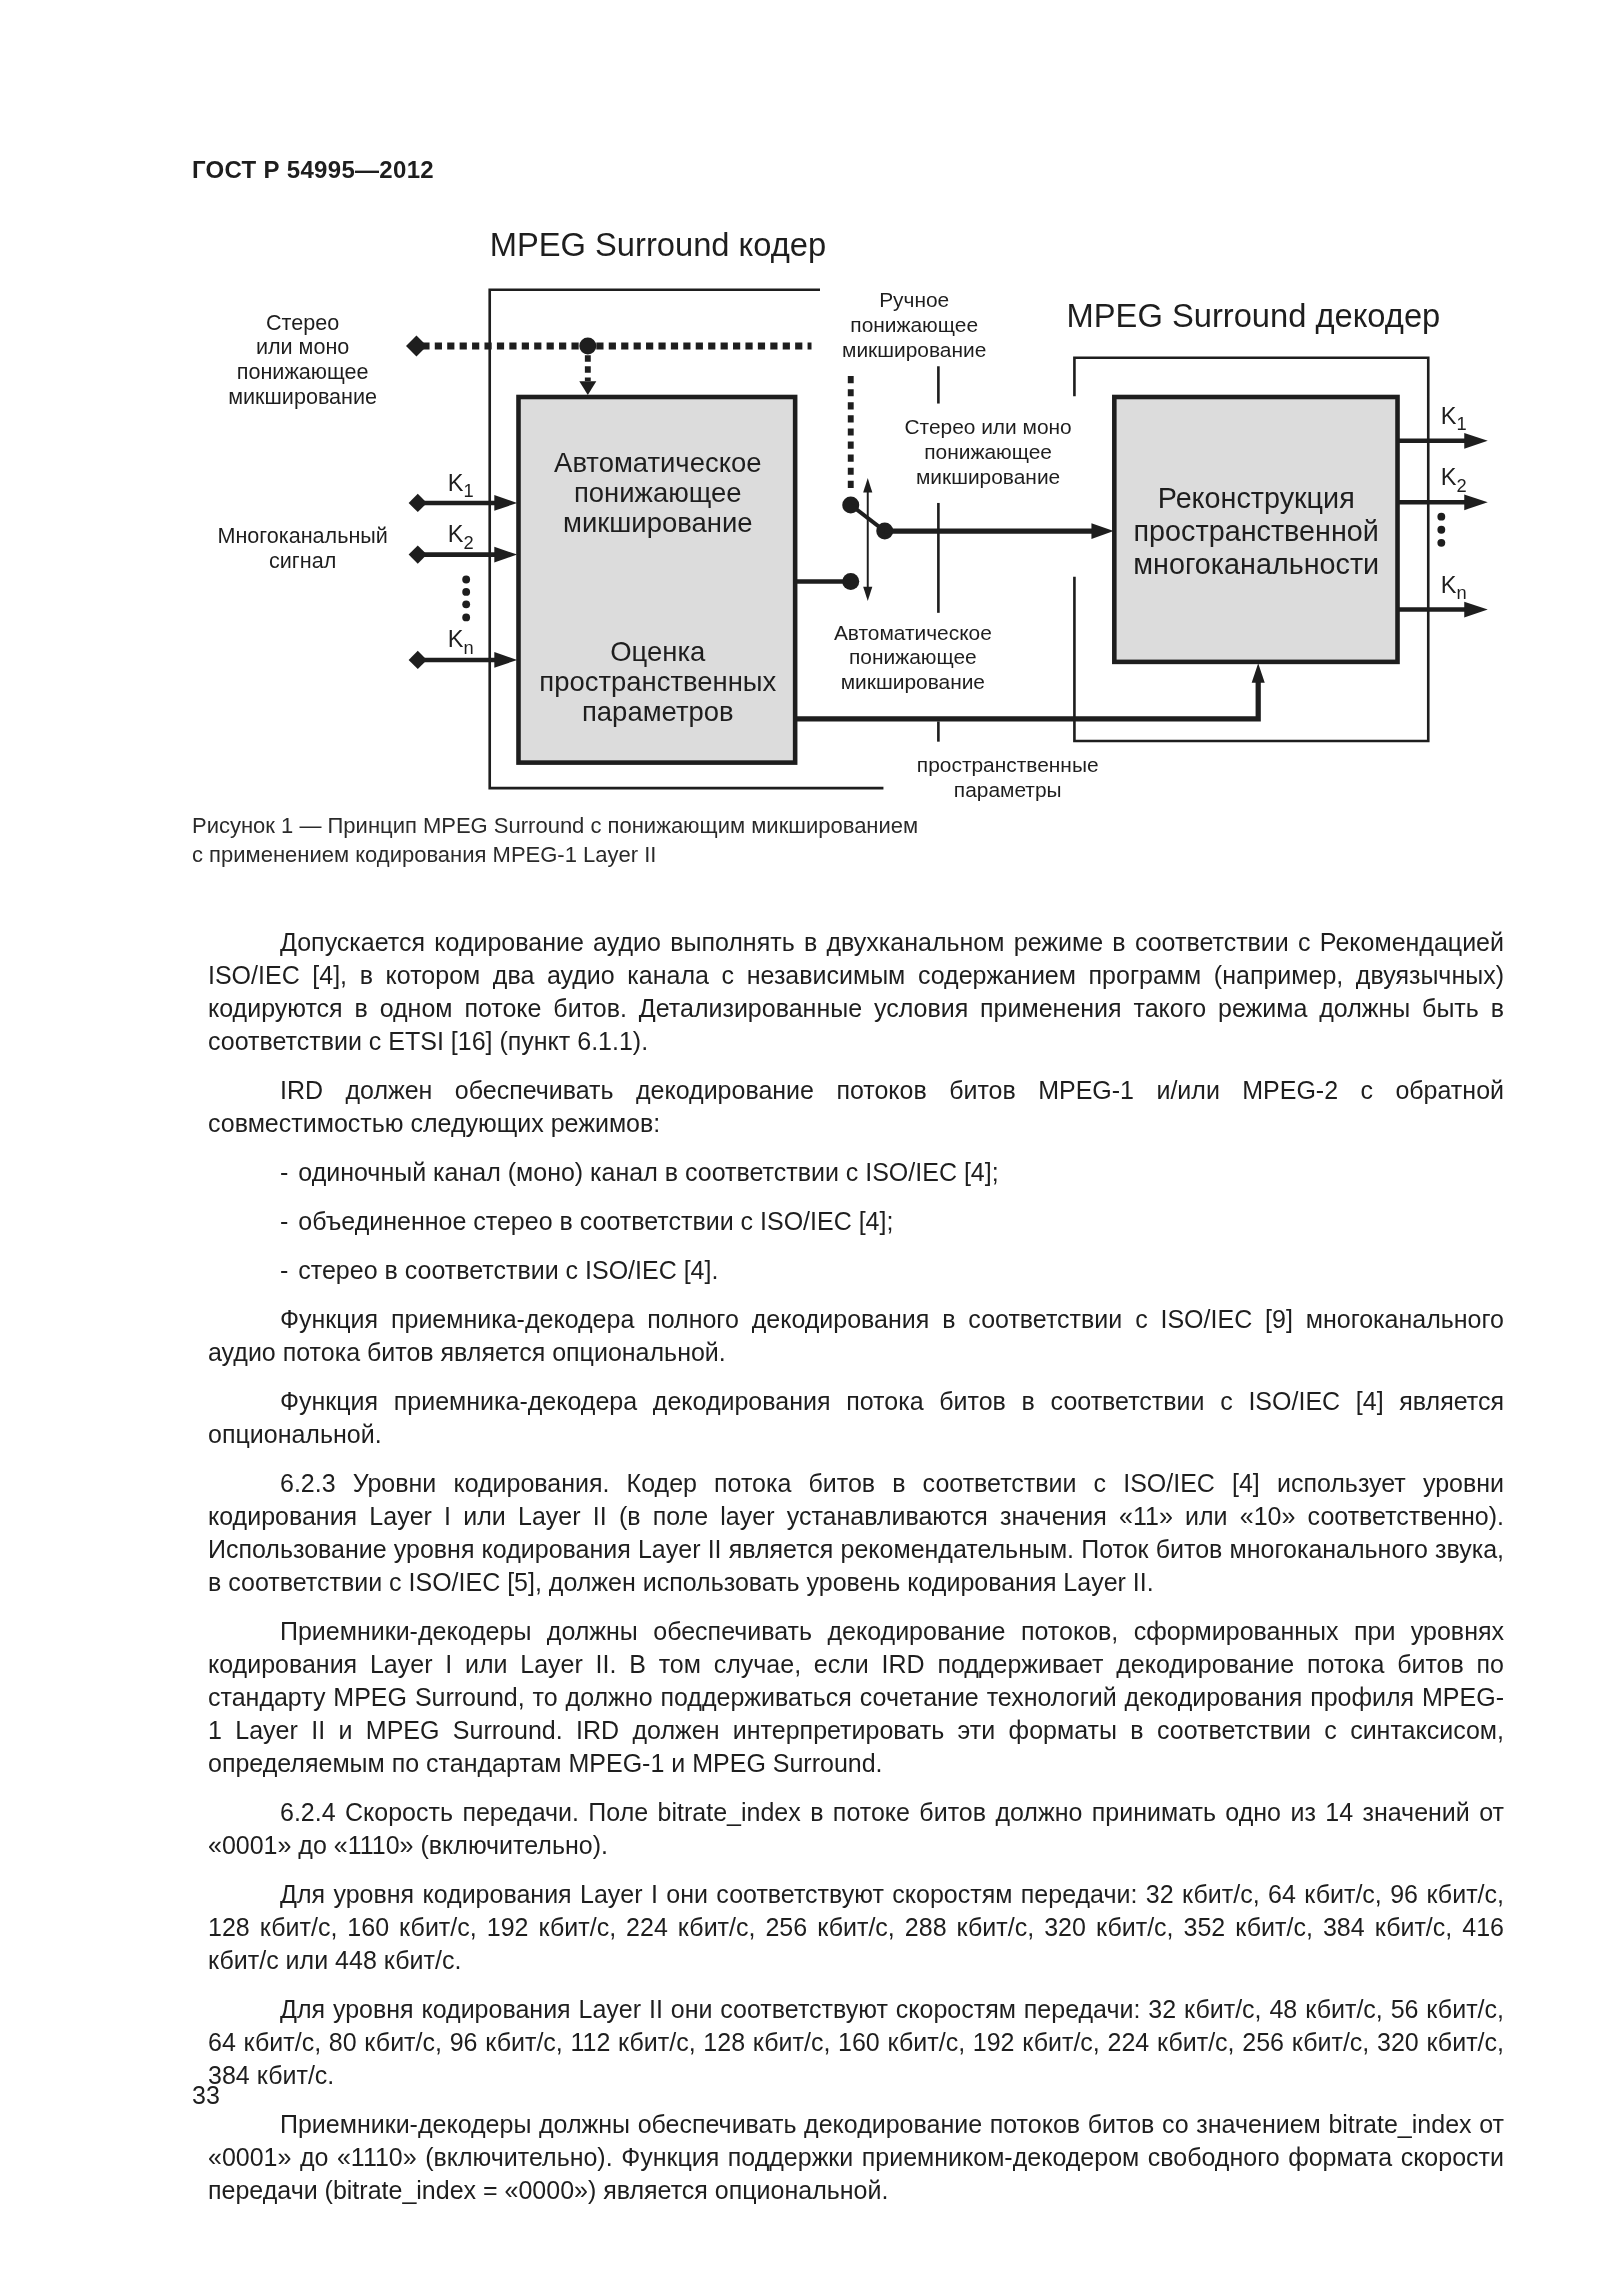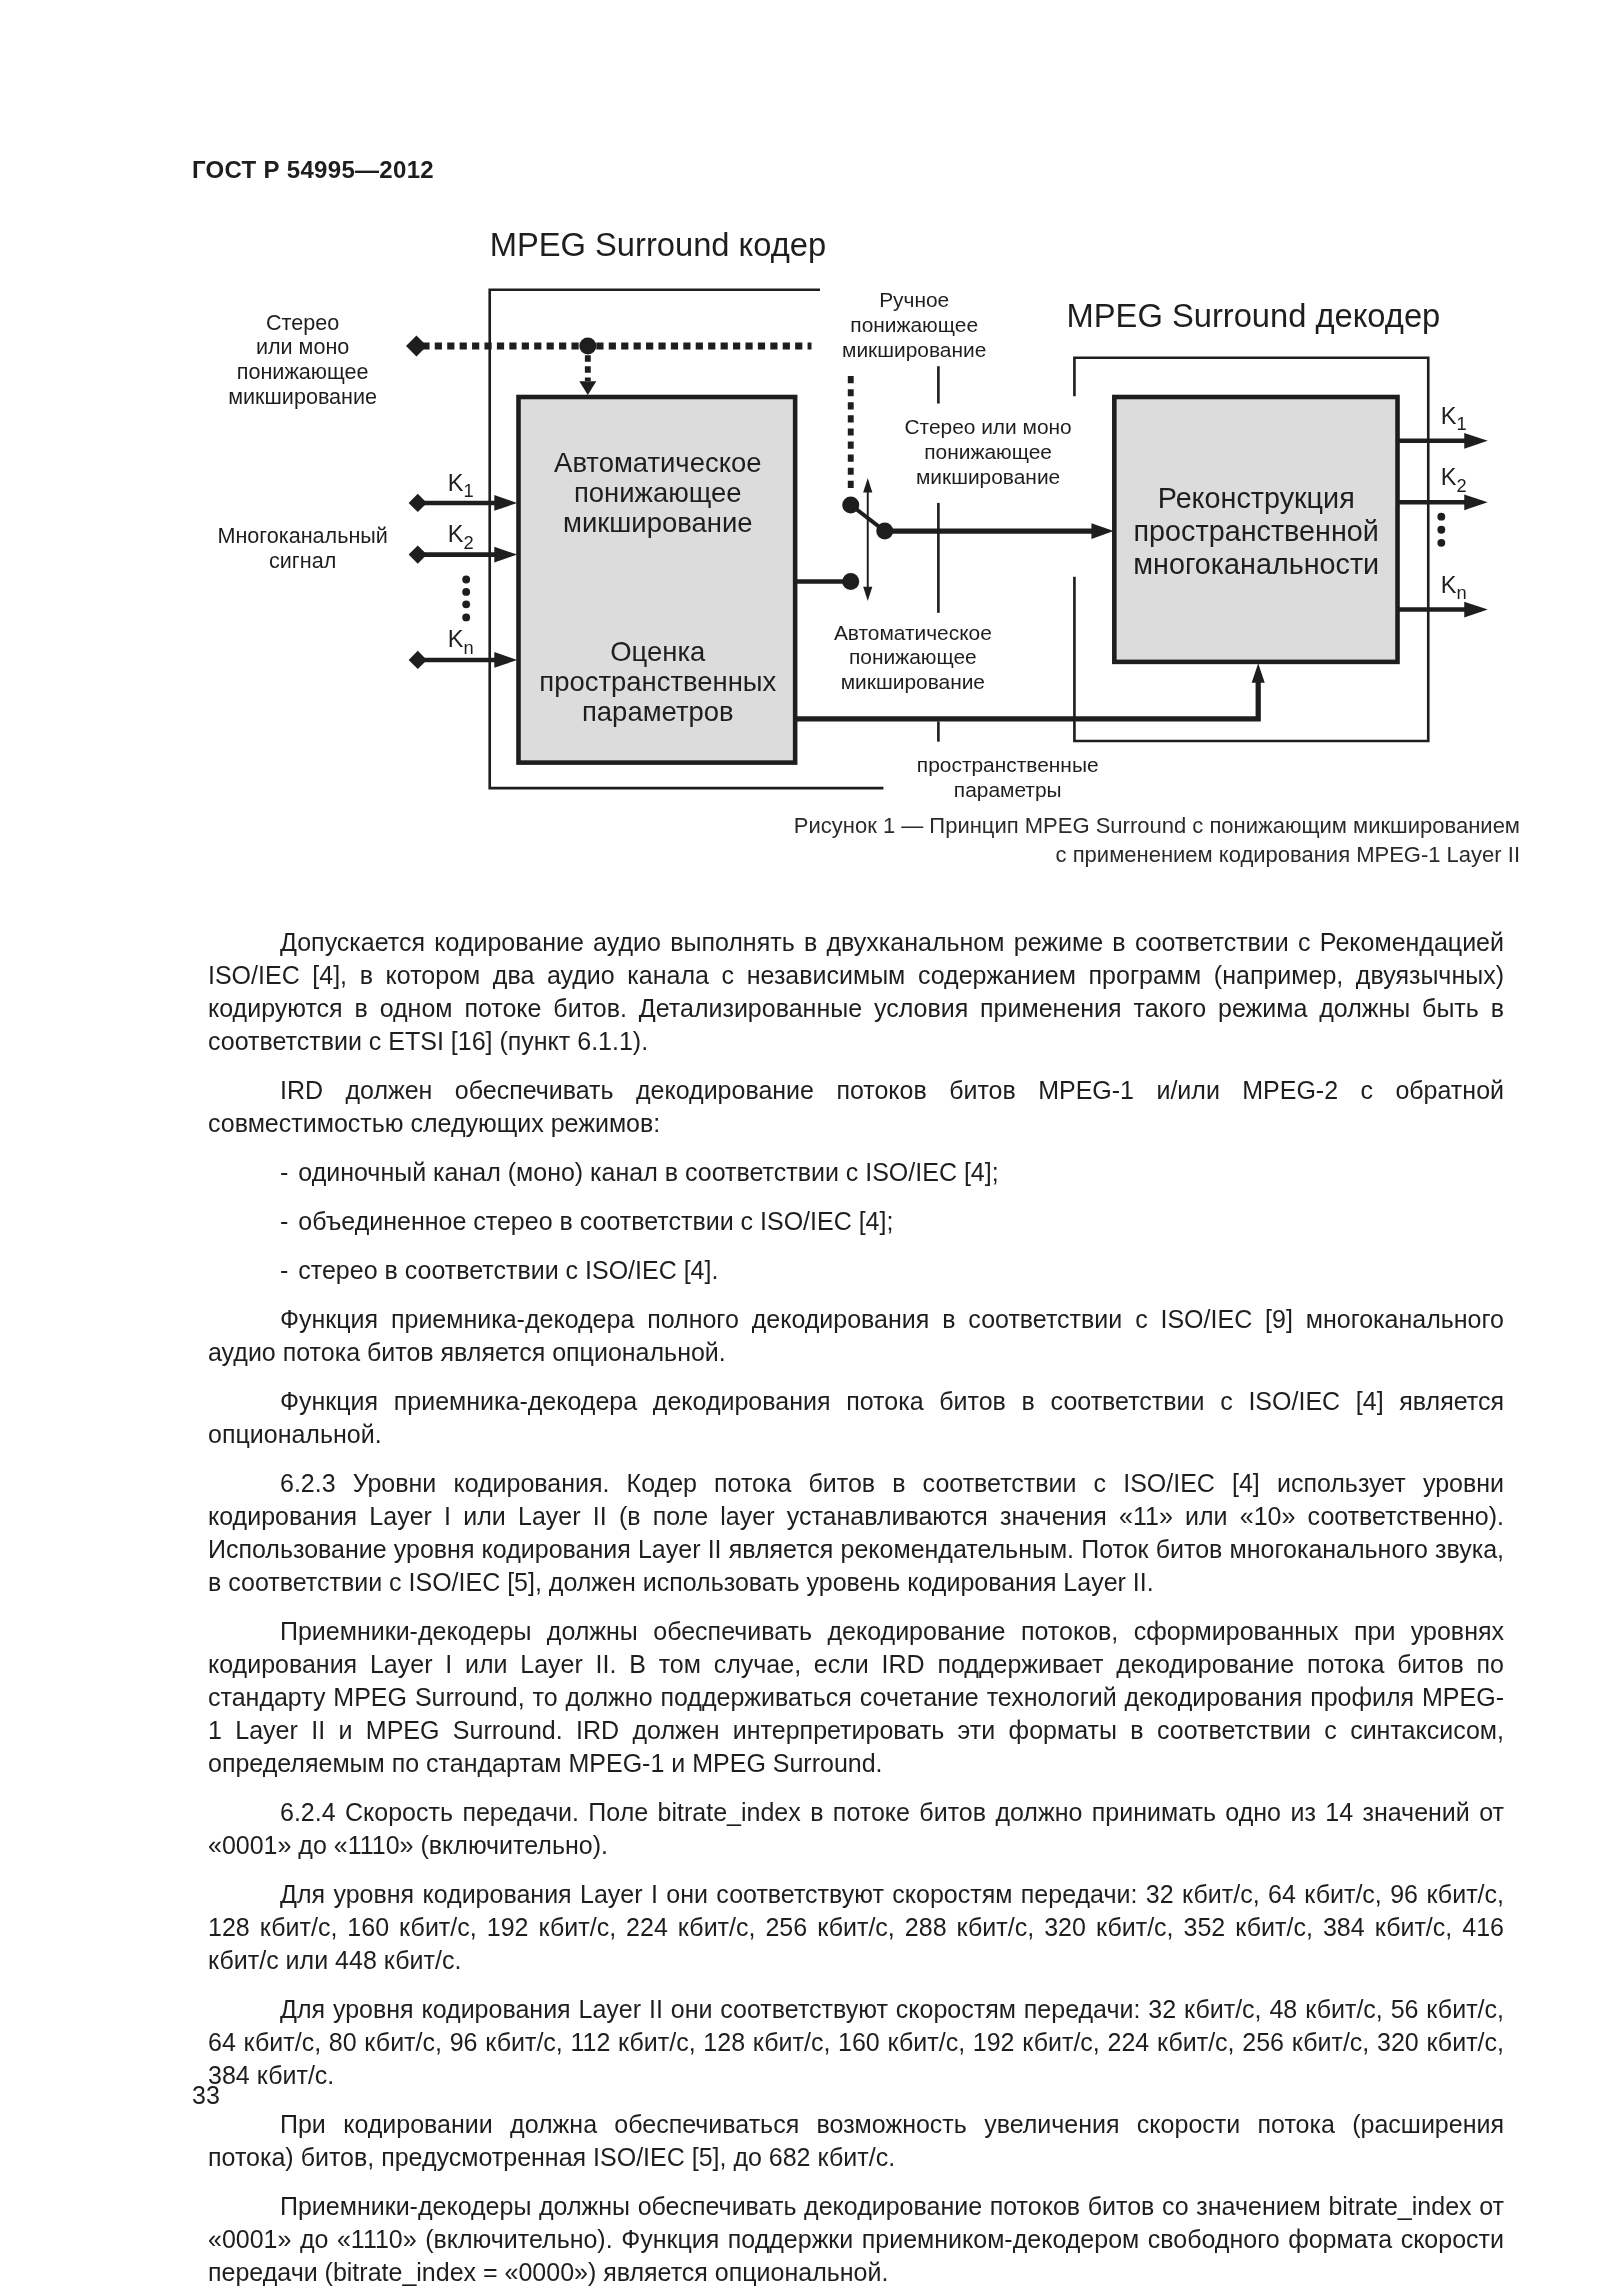--- a/index.html
+++ b/index.html
@@ -1,21 +1,21 @@
 <!DOCTYPE html>
 <html style="font-size:10.5px"><head>
 <meta charset="utf-8">
 <style>
   html, body { margin: 0; padding: 0; background: #ffffff; }
   body { width: 1623px; height: 2295px; position: relative; overflow: hidden;
          font-family: "Liberation Sans", "DejaVu Sans", sans-serif; color: #1e1e1e; }
   .header { position: absolute; left: 192px; top: 156px; font-size: 24px; font-weight: bold; letter-spacing: 0.3px; }
   #diagram { position: absolute; left: 0; top: 0; }
   #diagram text { font-family: "Liberation Sans", "DejaVu Sans", sans-serif; fill: #1e1e1e; }
-  .caption { position: absolute; left: 192px; width: 1328px; top: 811px; text-align: right;
+  .caption { position: absolute; left: 192px; width: 1328px; top: 811px; text-align: left;
              font-size: 22px; line-height: 29px; color: #2a2a2a; }
   .body-text { position: absolute; left: 192px; top: 910px; width: 1328px;
                font-size: 25px; line-height: 33px; color: #1e1e1e; }
   .body-text p { margin: 16px; text-align: justify; text-indent: 72px; }
   .body-text p.list { text-indent: 0; padding-left: 72px; text-align: left; }
   .body-text p.list .dash { display: inline-block; width: 18.3px; }
   .page-number { position: absolute; left: 192px; top: 2081px; font-size: 25px; }
 </style>
 </head>
 <body>
@@ -155,18 +155,17 @@
   <p class="list"><span class="dash">-</span><span>одиночный канал (моно) канал в соответствии с ISO/IEC [4];</span></p>
   <p class="list"><span class="dash">-</span><span>объединенное стерео в соответствии с ISO/IEC [4];</span></p>
   <p class="list"><span class="dash">-</span><span>стерео в соответствии с ISO/IEC [4].</span></p>
   <p>Функция приемника-декодера полного декодирования в соответствии с ISO/IEC [9] многоканального аудио потока битов является опциональной.</p>
   <p>Функция приемника-декодера декодирования потока битов в соответствии с ISO/IEC [4] является опциональной.</p>
   <p>6.2.3  Уровни кодирования. Кодер потока битов в соответствии с ISO/IEC [4] использует уровни кодирования Layer I или Layer II (в поле layer устанавливаются значения «11» или «10» соответственно). Использование уровня кодирования Layer II является рекомендательным. Поток битов многоканального звука, в соответствии с ISO/IEC [5], должен использовать уровень кодирования Layer II.</p>
   <p>Приемники-декодеры должны обеспечивать декодирование потоков, сформированных при уровнях кодирования Layer I или Layer II. В том случае, если IRD поддерживает декодирование потока битов по стандарту MPEG Surround, то должно поддерживаться сочетание технологий декодирования профиля MPEG-1 Layer II и MPEG Surround. IRD должен интерпретировать эти форматы в соответствии с синтаксисом, определяемым по стандартам MPEG-1 и MPEG Surround.</p>
   <p>6.2.4  Скорость передачи. Поле bitrate_index в потоке битов должно принимать одно из 14 значений от «0001» до «1110» (включительно).</p>
   <p>Для уровня кодирования Layer I они соответствуют скоростям передачи: 32 кбит/с, 64 кбит/с, 96 кбит/с, 128 кбит/с, 160 кбит/с, 192 кбит/с, 224 кбит/с, 256 кбит/с, 288 кбит/с, 320 кбит/с, 352 кбит/с, 384 кбит/с, 416 кбит/с или 448 кбит/с.</p>
   <p>Для уровня кодирования Layer II они соответствуют скоростям передачи: 32 кбит/с, 48 кбит/с, 56 кбит/с, 64 кбит/с, 80 кбит/с, 96 кбит/с, 112 кбит/с, 128 кбит/с, 160 кбит/с, 192 кбит/с, 224 кбит/с, 256 кбит/с, 320 кбит/с, 384 кбит/с.</p>
-  <p>При кодировании должна обеспечиваться возможность увеличения скорости потока (расширения потока) битов, предусмотренная ISO/IEC [5], до 682 кбит/с.</p>
   <p>Приемники-декодеры должны обеспечивать декодирование потоков битов со значением bitrate_index от «0001» до «1110» (включительно). Функция поддержки приемником-декодером свободного формата скорости передачи (bitrate_index = «0000») является опциональной.</p>
 </div>
 
 <div class="page-number">33</div>
 
 
 </body></html>

